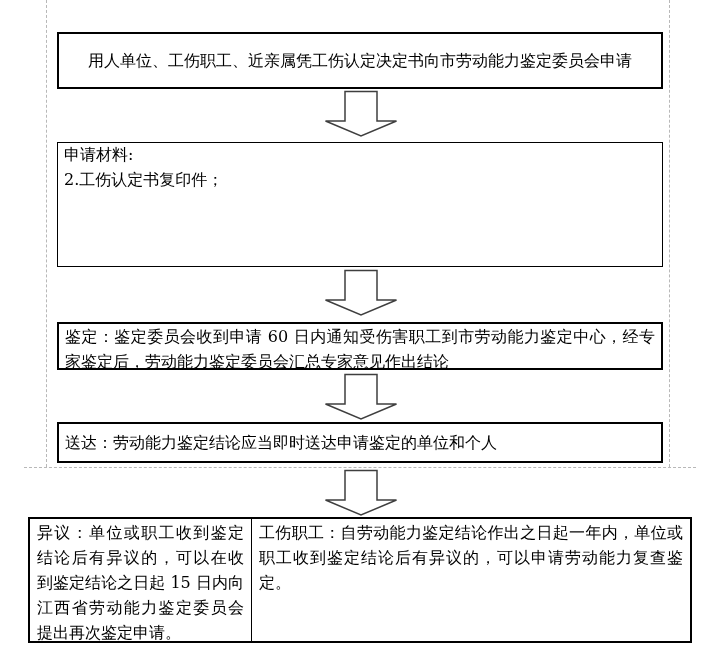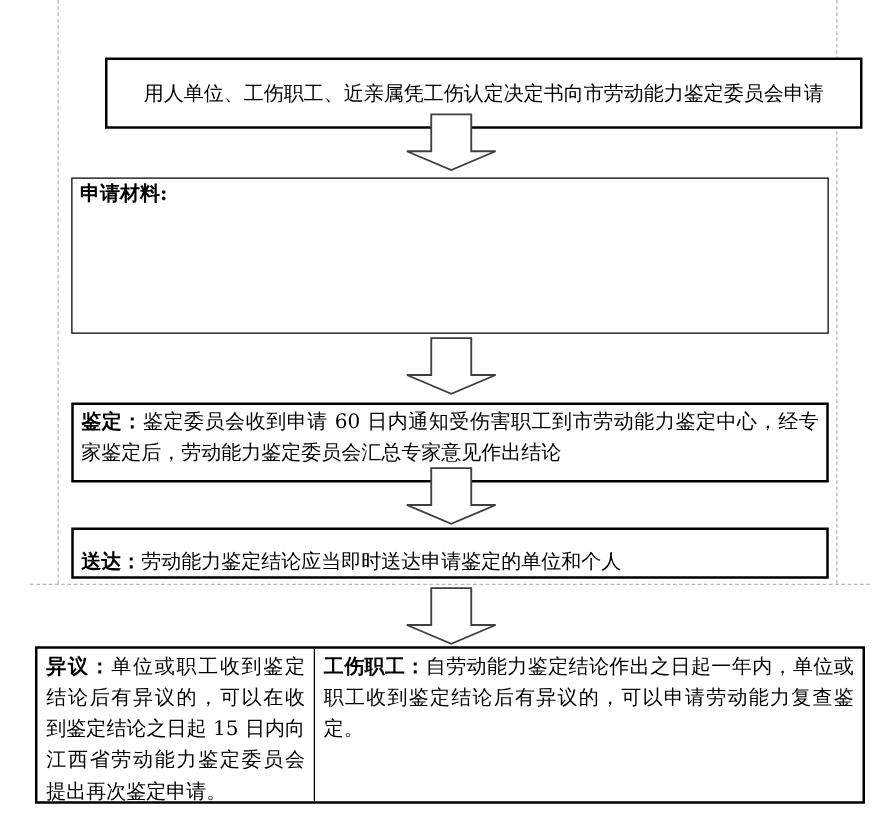--- a/index.html
+++ b/index.html
@@ -10,27 +10,27 @@
   }
   .vguide { position:absolute; top:0; height:467px; width:0; border-left:1px dashed #b8b8b8; }
   .vguide.left  { left:46px; }
   .vguide.right { left:669px; }
   .hguide { position:absolute; top:467px; left:24px; width:672px; height:0; border-top:1px dashed #b8b8b8; }
 
   .fbox {
     position:absolute; left:57px; width:606px; box-sizing:border-box;
     border:2px solid #000; background:#fff; line-height:25px;
   }
-  .box-step1 { top:46px; height:57px; display:flex; align-items:center; justify-content:center; text-align:center;margin-left:27px; }
+  .box-step1 { top:32px; height:57px; display:flex; align-items:center; justify-content:center; text-align:center; }
   .box-step2 { top:142px; height:125px; border-width:1px; padding:0 6px; line-height:24.5px; }
-  .box-step3 { top:322px; height:64px; padding:0 6px; text-align:justify; }
-  .box-step4 { top:422px; height:41px; display:flex; align-items:flex-end; padding:0 6px; }
+  .box-step3 { top:322px; height:48px; padding:0 6px; text-align:justify; }
+  .box-step4 { top:422px; height:41px; display:flex; align-items:center; padding:0 6px; }
 
   .flow-text { margin:0; }
-  b.lbl { font-weight:bold; }
+  b.lbl { font-weight:normal; }
 
   .arrow { position:absolute; left:324px; width:74px; height:48px; }
 
   .outcome-table {
     position:absolute; left:28px; top:517px; width:664px; height:126px;
     box-sizing:border-box; border:2px solid #000; background:#fff;
     display:flex;
   }
   .cell {
     box-sizing:border-box; padding:1px 7px 0 7px; line-height:25px;
@@ -52,20 +52,21 @@
   <div class="fbox box-step1">
     <p class="flow-text">用人单位、工伤职工、近亲属凭工伤认定决定书向市劳动能力鉴定委员会申请</p>
   </div>
 
   <svg class="arrow" style="top:90px" viewBox="0 0 74 48">
     <polygon points="21,1.5 53,1.5 53,31 72.5,31 37,46 1.5,31 21,31" fill="#ffffff" stroke="#3f3f3f" stroke-width="1.5"></polygon>
   </svg>
 
   <div class="fbox box-step2">
     <div><b class="lbl">申请材料:</b></div>
+    <div>2.工伤认定书复印件；</div>
   </div>
 
   <svg class="arrow" style="top:269px" viewBox="0 0 74 48">
     <polygon points="21,1.5 53,1.5 53,31 72.5,31 37,46 1.5,31 21,31" fill="#ffffff" stroke="#3f3f3f" stroke-width="1.5"></polygon>
   </svg>
 
   <div class="fbox box-step3">
     <p class="flow-text"><b class="lbl">鉴定：</b><span>鉴定委员会收到申请 60 日内通知受伤害职工到市劳动能力鉴定中心，经专家鉴定后，劳动能力鉴定委员会汇总专家意见作出结论</span></p>
   </div>
 

